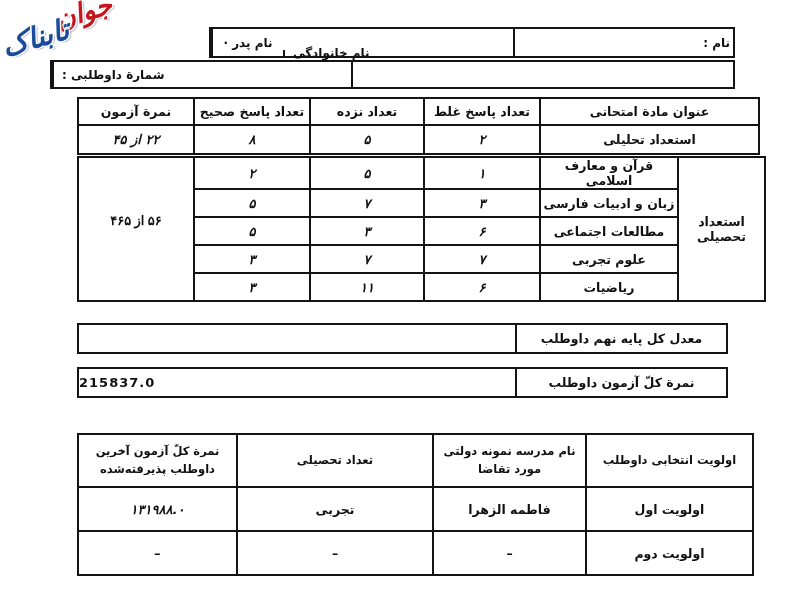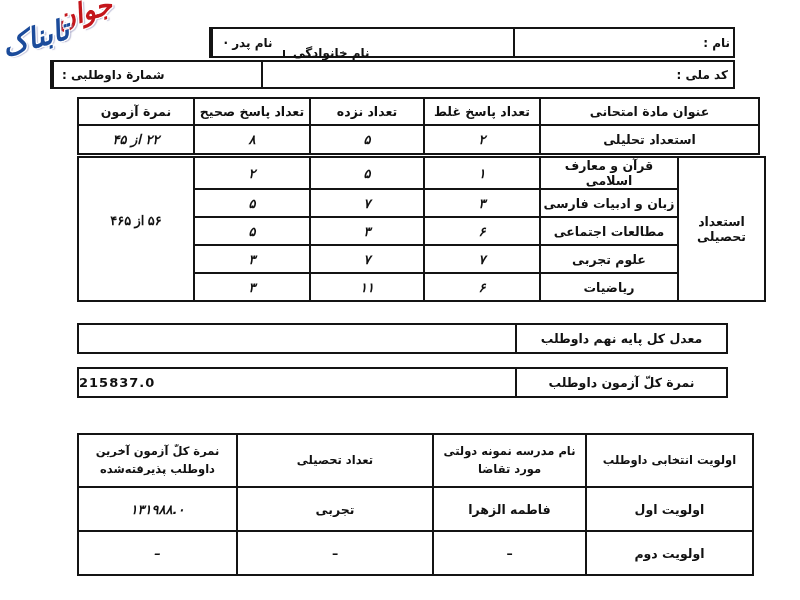--- a/index.html
+++ b/index.html
@@ -67,21 +67,20 @@
   </div>
 
   <div class="formbox row1">
     <div class="fcell name-label-cell">نام :</div>
     <div class="fcell name-value-cell divider"></div>
     <div class="fcell family-cell divider">نام خانوادگی</div>
     <div class="fcell father-cell divider">نام پدر ·</div>
   </div>
 
   <div class="formbox row2">
-    <div class="fcell melli-cell">کد ملی :</div>
     <div class="fcell melli-value-cell divider"></div>
     <div class="fcell davtalabi-cell divider">شمارة داوطلبی :</div>
   </div>
 
   <table class="t-scores1">
     <tbody>
         <tr class="hdr">
       <td style="width:213px">عنوان مادة امتحانی</td>
       <td style="width:110px">تعداد پاسخ غلط</td>
       <td style="width:108px">تعداد نزده</td>

